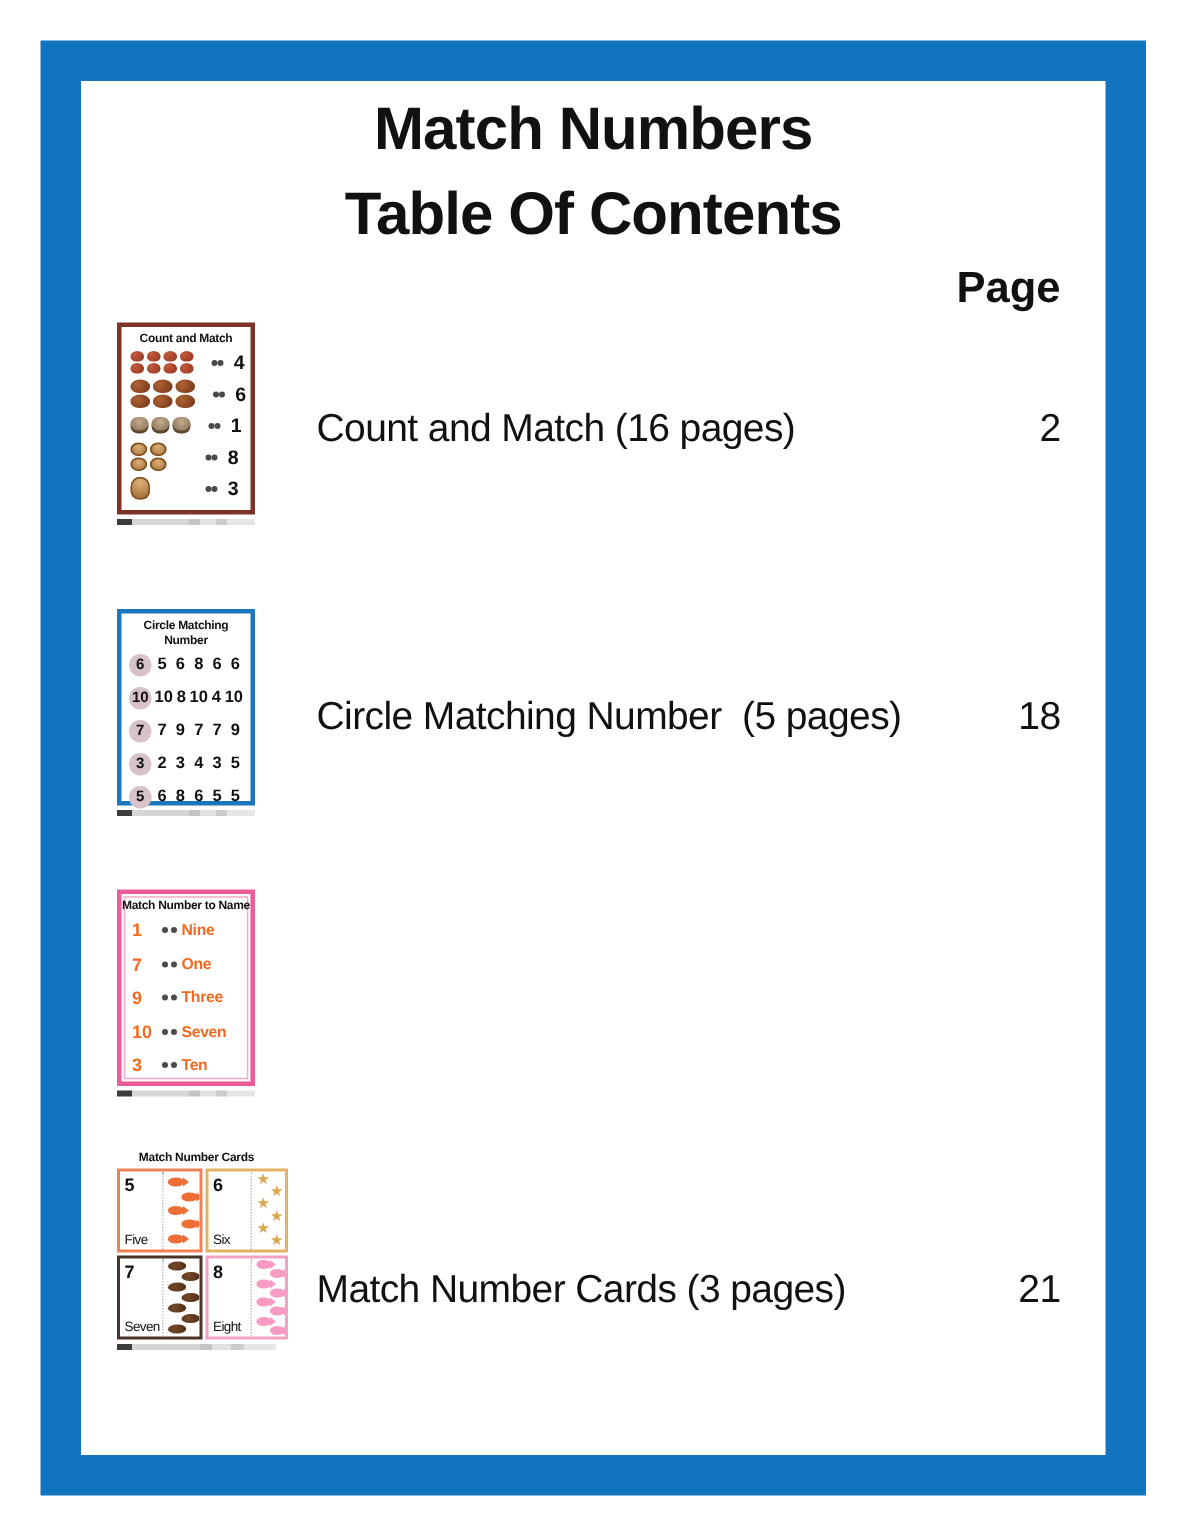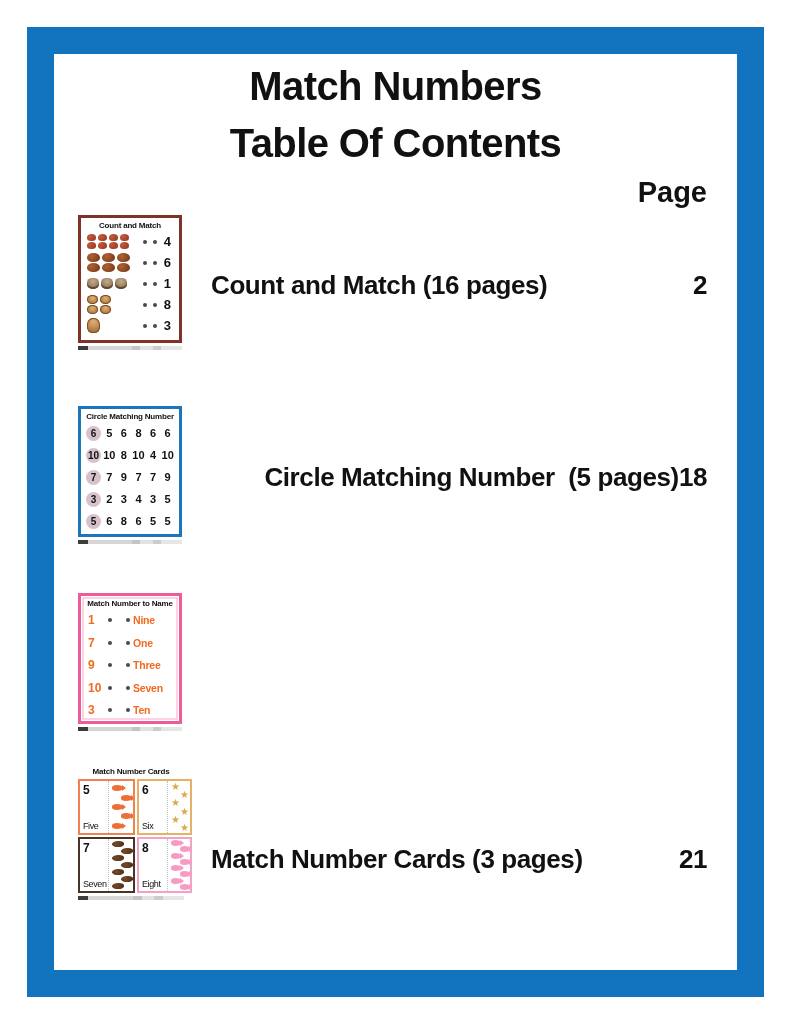--- a/index.html
+++ b/index.html
@@ -17,26 +17,26 @@
   }
   .t1 { top:62px; }
   .t2 { top:119px; }
   .page-label {
     position:absolute; right:84px; top:176px;
     font-size:29px; font-weight:700;
   }
   .toc-line {
     position:absolute; left:211px; right:84px; height:36px;
     display:flex; justify-content:space-between; align-items:center;
-    font-size:26px; font-weight:700; letter-spacing:-0.4px;
+    font-size:26px; font-weight:400; letter-spacing:-0.4px;
   }
   .toc-title { white-space:pre; }
-  .toc-l1 { top:267px; } .toc-l2 { top:459px;justify-content:flex-end; } .toc-l3 { top:649px; } .toc-l4 { top:841px; }
-
-  .thumb { position:absolute; left:78px; width:104px; }
+  .toc-l1 { top:267px; } .toc-l2 { top:459px; } .toc-l3 { top:649px; } .toc-l4 { top:841px; }
+
+  .thumb { position:absolute; left:78px; width:92px; }
   .thumb-cam { top:215px; }
   .thumb-cmn { top:406px; }
   .thumb-mnn { top:593px;border-radius:24px; }
   .thumb-mnc { top:764px; width:106px; }
 
   .tbox { background:#fff; box-sizing:border-box; }
   .cam-box { border:3px solid #7E3328; height:128px; }
   .cmn-box { border:3px solid #1B76BC; height:131px; }
   .mnn-box { border:3px solid #EC5C98; height:131px;
              box-shadow: inset 0 0 0 1.5px #ffffff, inset 0 0 0 2.5px #F2A9C9; }

